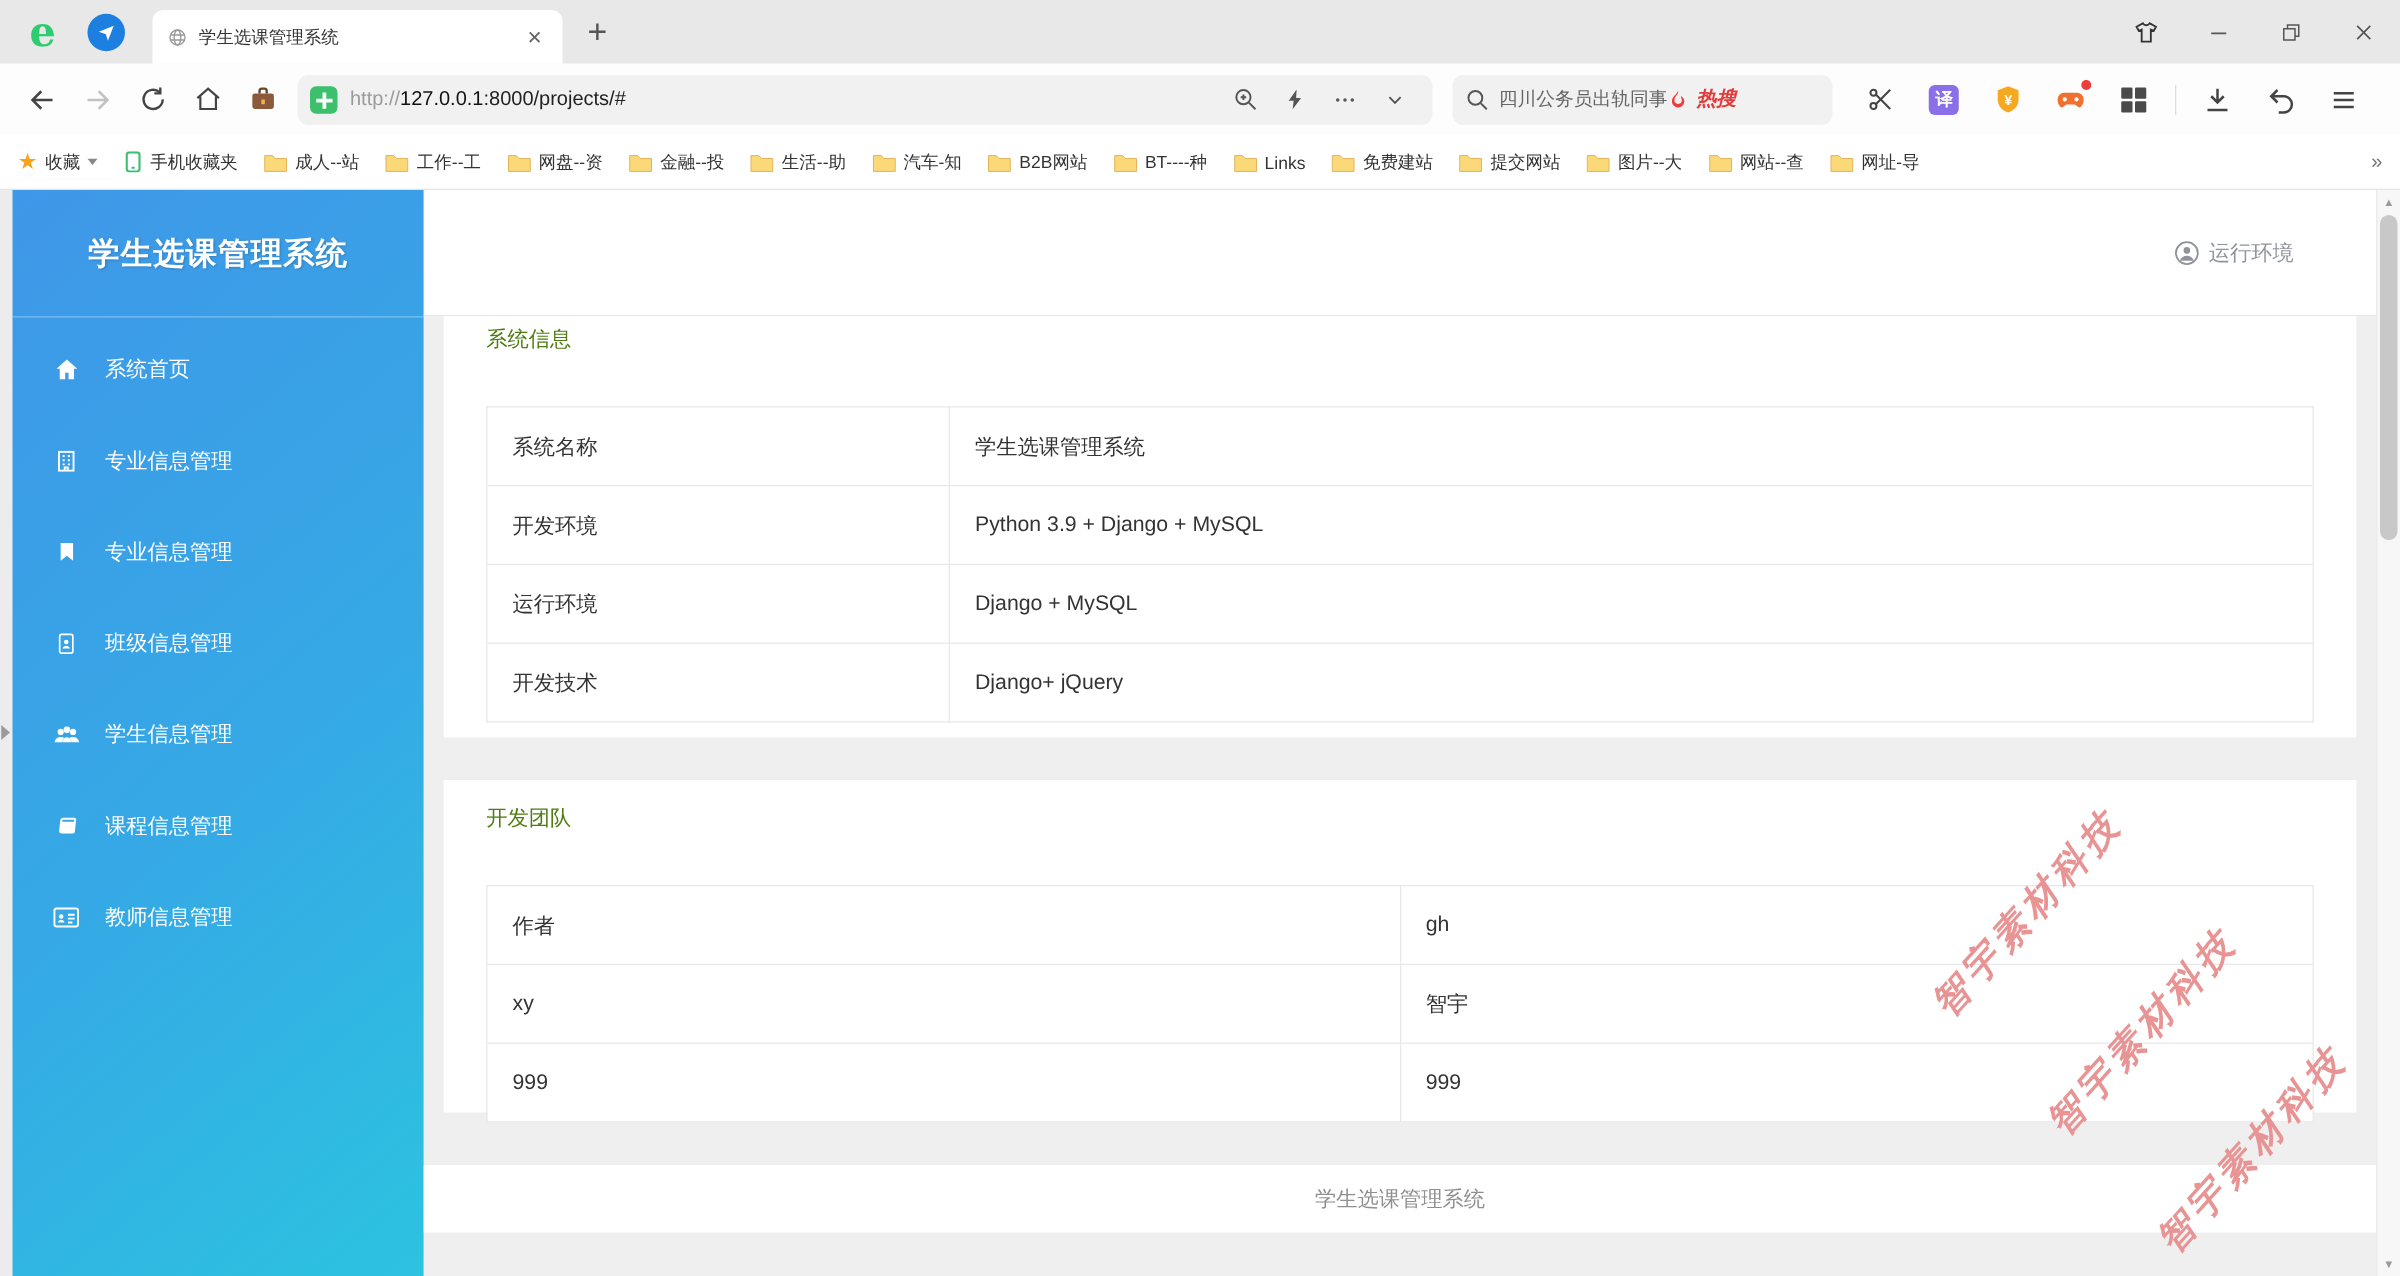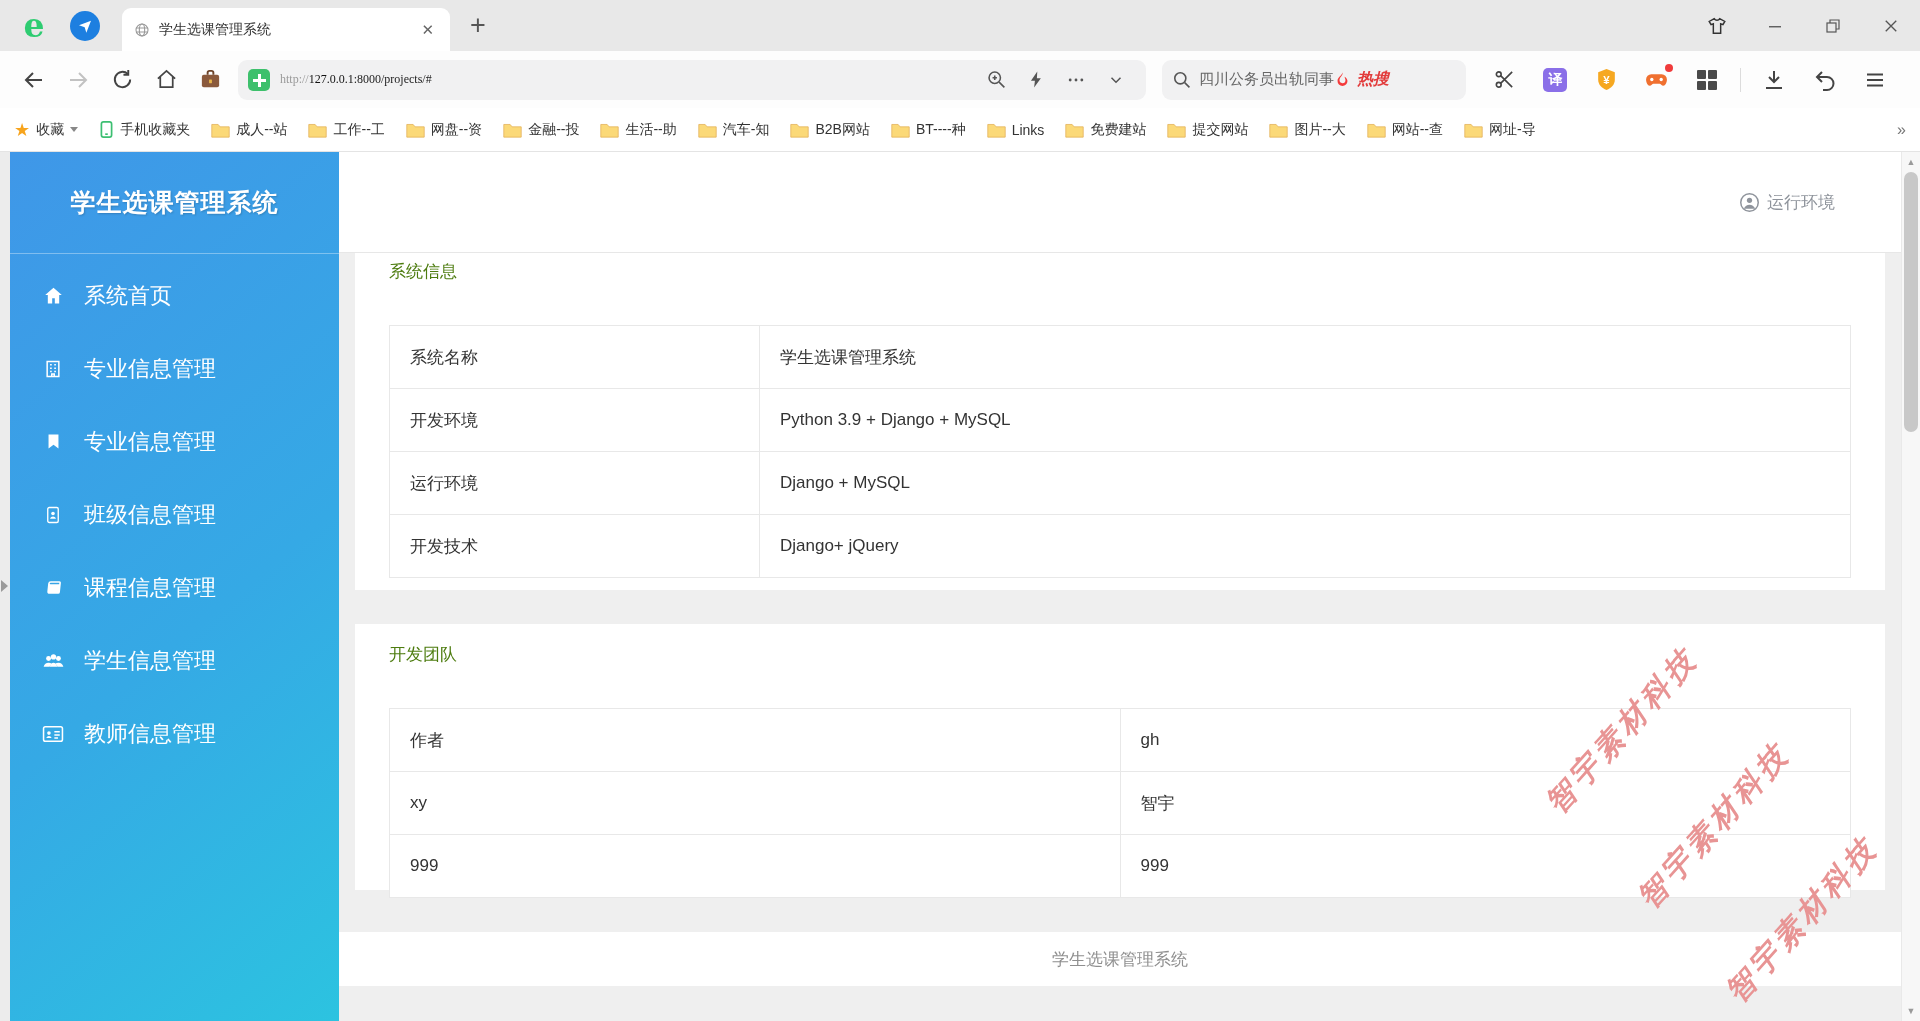--- a/index.html
+++ b/index.html
@@ -17,21 +17,21 @@
   .winbtns{margin-left:auto;display:flex;}
   .winbtn{width:58px;height:51px;display:flex;align-items:center;justify-content:center;color:#444;}
 
   .toolbar{position:absolute;top:51px;left:0;width:1920px;height:57px;background:#fdfdfd;display:flex;align-items:center;padding:0 12px;box-sizing:border-box;}
   .tbtn{width:44px;height:40px;display:flex;align-items:center;justify-content:center;color:#555;}
   .urlbox{width:908px;height:40px;background:#f1f1f2;border-radius:9px;display:flex;align-items:center;margin-left:6px;padding:0 10px;box-sizing:border-box;}
   .shield-plus{width:22px;height:22px;border-radius:5px;background:#3dc06c;position:relative;flex:none;}
   .shield-plus:before,.shield-plus:after{content:"";position:absolute;background:#fff;}
   .shield-plus:before{left:10px;top:5px;width:3px;height:13px;}
   .shield-plus:after{left:5px;top:10px;width:13px;height:3px;}
-  .urltext{margin-left:10px;font-size:12px;flex:1;white-space:nowrap;overflow:hidden;font-family:Liberation Serif, serif;}
+  .urltext{margin-left:10px;font-size:16px;flex:1;white-space:nowrap;overflow:hidden;}
   .url-scheme{color:#9a9a9a;}
   .url-host{color:#111;}
   .url-rest{color:#222;}
   .urlbox .mini{width:40px;display:flex;justify-content:center;color:#5a5a5a;}
   .searchbox{width:304px;height:40px;background:#f1f1f2;border-radius:9px;display:flex;align-items:center;margin-left:16px;padding:0 10px;box-sizing:border-box;}
   .search-q{margin-left:8px;font-size:15px;color:#666;white-space:nowrap;}
   .hot{margin-left:6px;font-size:16px;color:#e23b3b;font-weight:bold;font-style:italic;}
   .right-icons{flex:1;display:flex;align-items:center;justify-content:space-evenly;margin-left:6px;}
   .ricon{display:flex;align-items:center;justify-content:center;width:36px;height:36px;}
   .ricon-box{width:24px;height:24px;border-radius:5px;display:flex;align-items:center;justify-content:center;color:#fff;font-size:14px;font-weight:bold;}
@@ -52,21 +52,21 @@
   #page{position:absolute;top:152px;left:0;width:1920px;height:869px;background:#efefef;}
   .left-strip{position:absolute;left:0;top:0;width:10px;height:869px;background:#ececec;}
   .collapse-arrow{position:absolute;left:1px;top:428px;width:0;height:0;border-top:6px solid transparent;border-bottom:6px solid transparent;border-left:7px solid #9a9a9a;}
 
   .sidebar{position:absolute;left:10px;top:0;width:329px;height:869px;background:linear-gradient(140deg,#3f97e8 0%,#35a9e5 55%,#2cc3e0 100%);color:#fff;}
   .sidebar-header{height:101px;display:flex;align-items:center;justify-content:center;border-bottom:1px solid rgba(255,255,255,.35);}
   .sidebar-title{font-size:25px;font-weight:bold;letter-spacing:1px;text-shadow:1px 1px 2px rgba(0,0,0,.18);}
   .menu{padding-top:5px;}
   .menu-item{height:73px;display:flex;align-items:center;padding-left:30px;cursor:pointer;}
   .menu-item .mi-icon{width:26px;display:flex;justify-content:center;}
-  .menu-item .mi-label{margin-left:18px;font-size:22px;}
+  .menu-item .mi-label{margin-left:18px;font-size:17px;}
 
   .main{position:absolute;left:339px;top:0;width:1562px;height:869px;}
   .main-topbar{height:101px;background:#fff;border-bottom:1px solid #e7e7e7;display:flex;align-items:center;justify-content:flex-end;box-sizing:border-box;}
   .user-center{display:flex;align-items:center;margin-right:66px;color:#8f949c;font-size:17px;cursor:pointer;}
   .user-center .uc-label{margin-left:7px;}
   .content{position:absolute;top:101px;left:0;right:0;bottom:0;background:#efefef;}
   .card{margin:0 16px;background:#fff;box-sizing:border-box;padding:0 34px;}
   .card-1{height:337px;padding-top:6px;}
   .card-2{height:266px;padding-top:18px;}
   .card-heading{font-size:17px;color:#4d7c0f;line-height:26px;margin:0 0 40px 0;}
@@ -398,36 +398,36 @@
               <svg width="18" height="20" viewBox="0 0 24 24" fill="none" stroke="#fff" stroke-width="1.8">
                 <rect x="5" y="2" width="14" height="20" rx="2"></rect>
                 <circle cx="12" cy="10" r="2.4" fill="#fff" stroke="none"></circle>
                 <path d="M8 17c.8-2 2.4-3 4-3s3.2 1 4 3" fill="#fff" stroke="none"></path>
               </svg>
             </span>
           <span class="mi-label">班级信息管理</span>
         </div>
         <div class="menu-item">
           <span class="mi-icon">
-              <svg width="21" height="19" viewBox="0 0 24 24" fill="#fff">
-                <path d="M7 4h11a2 2 0 0 1 2 2v12a2 2 0 0 1-2 2H7a3 3 0 0 1-3-3V7a3 3 0 0 1 3-3zm0 2a1 1 0 0 0 0 2h11V6z" transform="skewX(-6) translate(2,0)"></path>
-              </svg>
-            </span>
-          <span class="mi-label">课程信息管理</span>
-        </div>
-        <div class="menu-item">
-          <span class="mi-icon">
               <svg width="23" height="20" viewBox="0 0 28 24" fill="#fff">
                 <circle cx="8" cy="9" r="3"></circle>
                 <circle cx="20" cy="9" r="3"></circle>
                 <circle cx="14" cy="7" r="3.2"></circle>
                 <path d="M2 19c.8-3.5 3-5 6-5 1.4 0 2.6.3 3.6 1-1.2 1-2 2.4-2.3 4H2zM26 19c-.8-3.5-3-5-6-5-1.4 0-2.6.3-3.6 1 1.2 1 2 2.4 2.3 4H26zM9.5 19c.8-3.2 2.4-4.8 4.5-4.8s3.7 1.6 4.5 4.8z"></path>
               </svg>
             </span>
           <span class="mi-label">学生信息管理</span>
+        </div>
+        <div class="menu-item">
+          <span class="mi-icon">
+              <svg width="21" height="19" viewBox="0 0 24 24" fill="#fff">
+                <path d="M7 4h11a2 2 0 0 1 2 2v12a2 2 0 0 1-2 2H7a3 3 0 0 1-3-3V7a3 3 0 0 1 3-3zm0 2a1 1 0 0 0 0 2h11V6z" transform="skewX(-6) translate(2,0)"></path>
+              </svg>
+            </span>
+          <span class="mi-label">课程信息管理</span>
         </div>
         <div class="menu-item">
           <span class="mi-icon">
               <svg width="22" height="18" viewBox="0 0 24 20" fill="none" stroke="#fff" stroke-width="1.7">
                 <rect x="1.5" y="2" width="21" height="16" rx="2"></rect>
                 <circle cx="7.5" cy="9" r="2" fill="#fff" stroke="none"></circle>
                 <path d="M4.5 14.5c.6-1.6 1.8-2.4 3-2.4s2.4.8 3 2.4" fill="#fff" stroke="none"></path>
                 <path d="M13.5 7.5h6M13.5 11h6M13.5 14.5h4"></path>
               </svg>
             </span>

